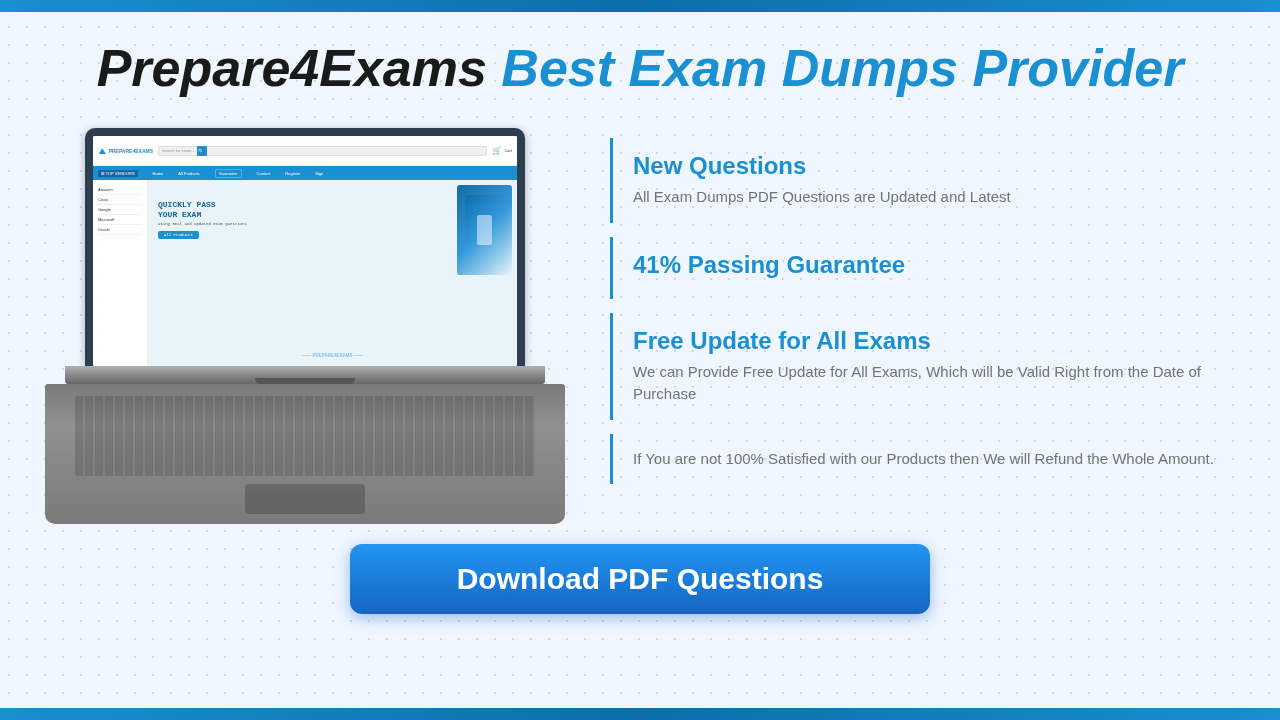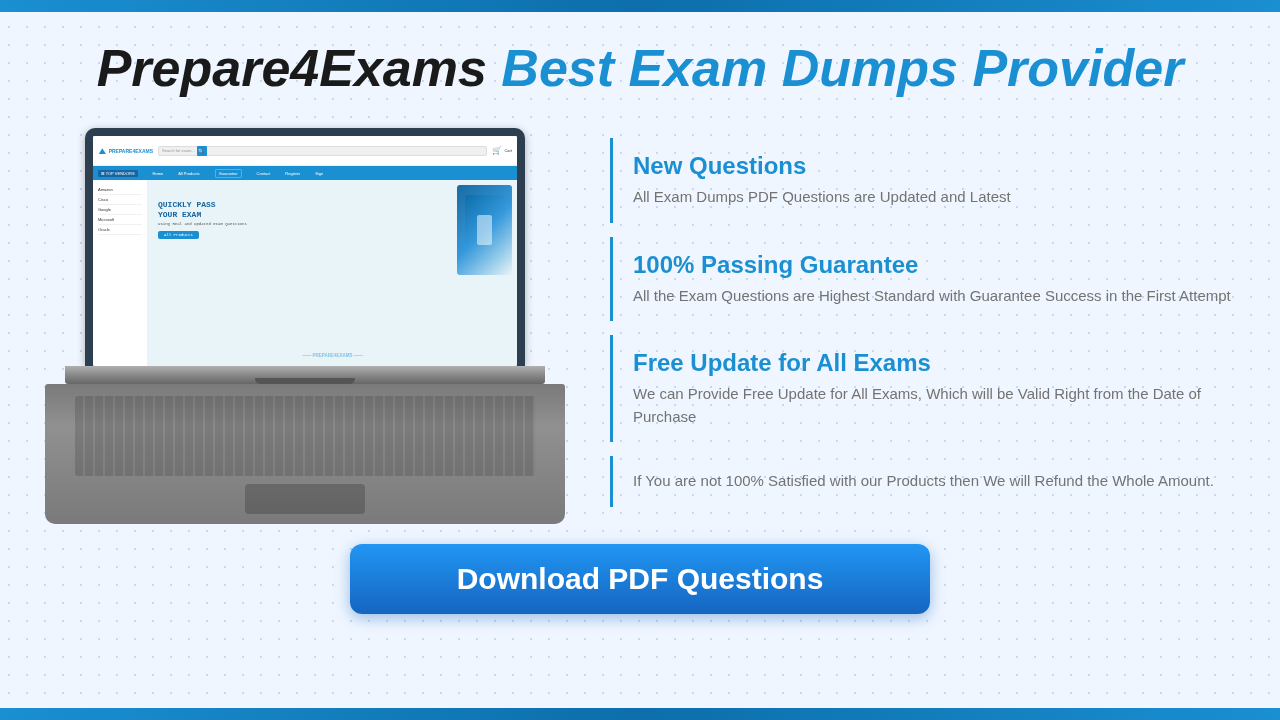--- a/index.html
+++ b/index.html
@@ -494,22 +494,21 @@
     </div>
 
     <div class="features-section">
 
       <div class="feature-item">
         <div class="feature-title">New Questions</div>
         <div class="feature-desc">All Exam Dumps PDF Questions are Updated and Latest</div>
       </div>
 
       <div class="feature-item">
-        <div class="feature-title">100% Passing Guarantee</div>
-        <div class="feature-desc">All the Exam Questions are Highest Standard with Guarantee Success in the First Attempt</div>
+        <div class="feature-title">41% Passing Guarantee</div>
       </div>
 
       <div class="feature-item">
         <div class="feature-title">Free Update for All Exams</div>
         <div class="feature-desc">We can Provide Free Update for All Exams, Which will be Valid Right from the Date of Purchase</div>
       </div>
 
       <div class="feature-item">
         <div class="feature-desc">If You are not 100% Satisfied with our Products then We will Refund the Whole Amount.</div>
       </div>

